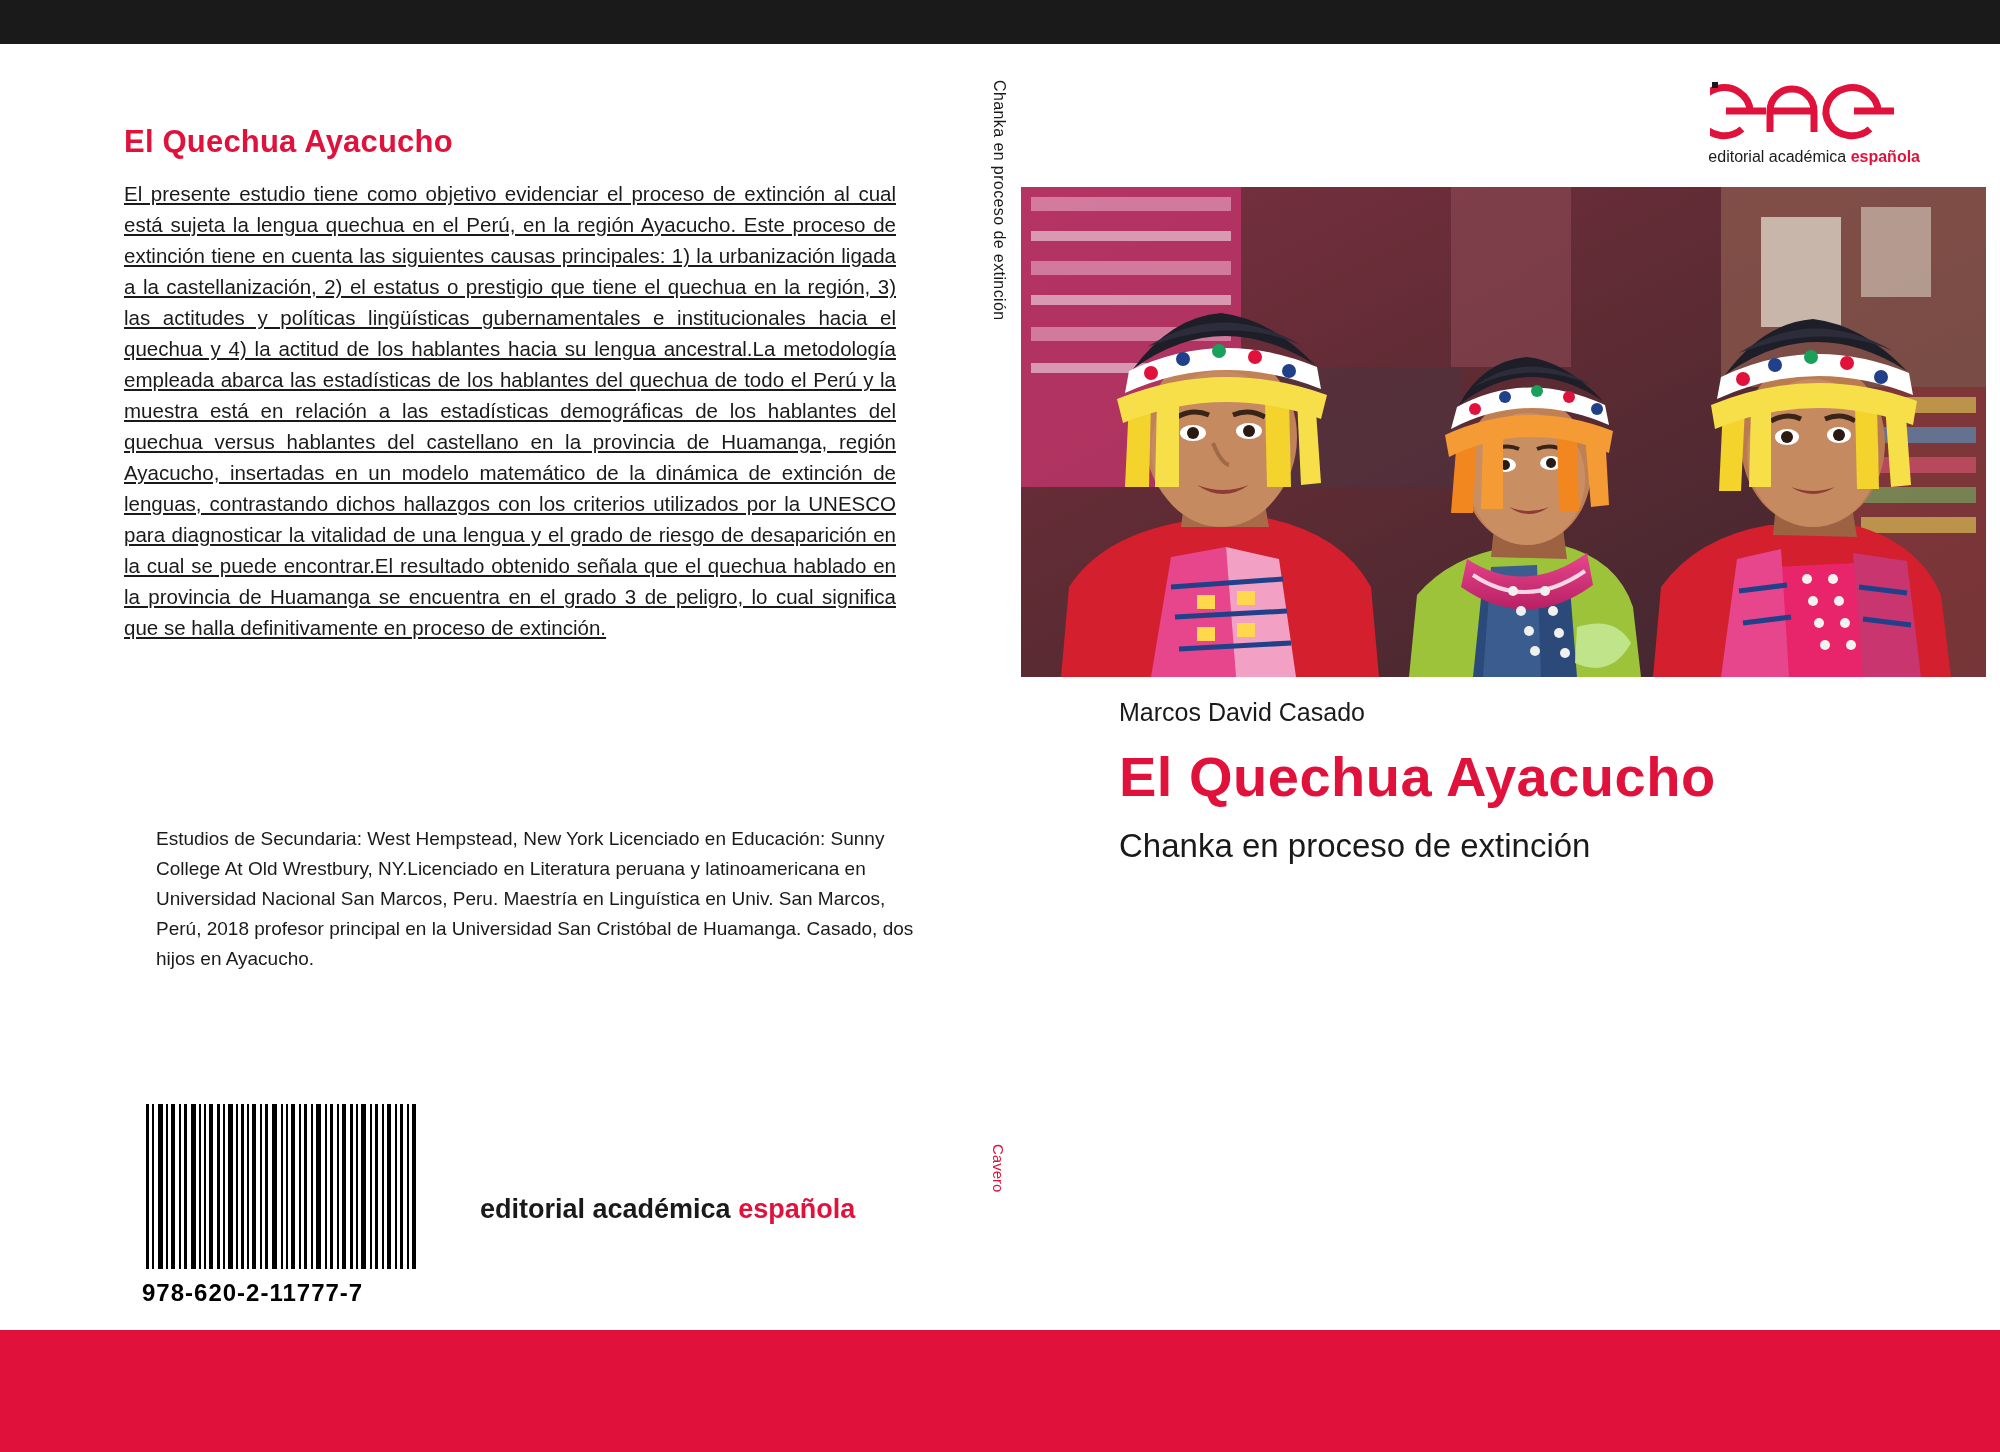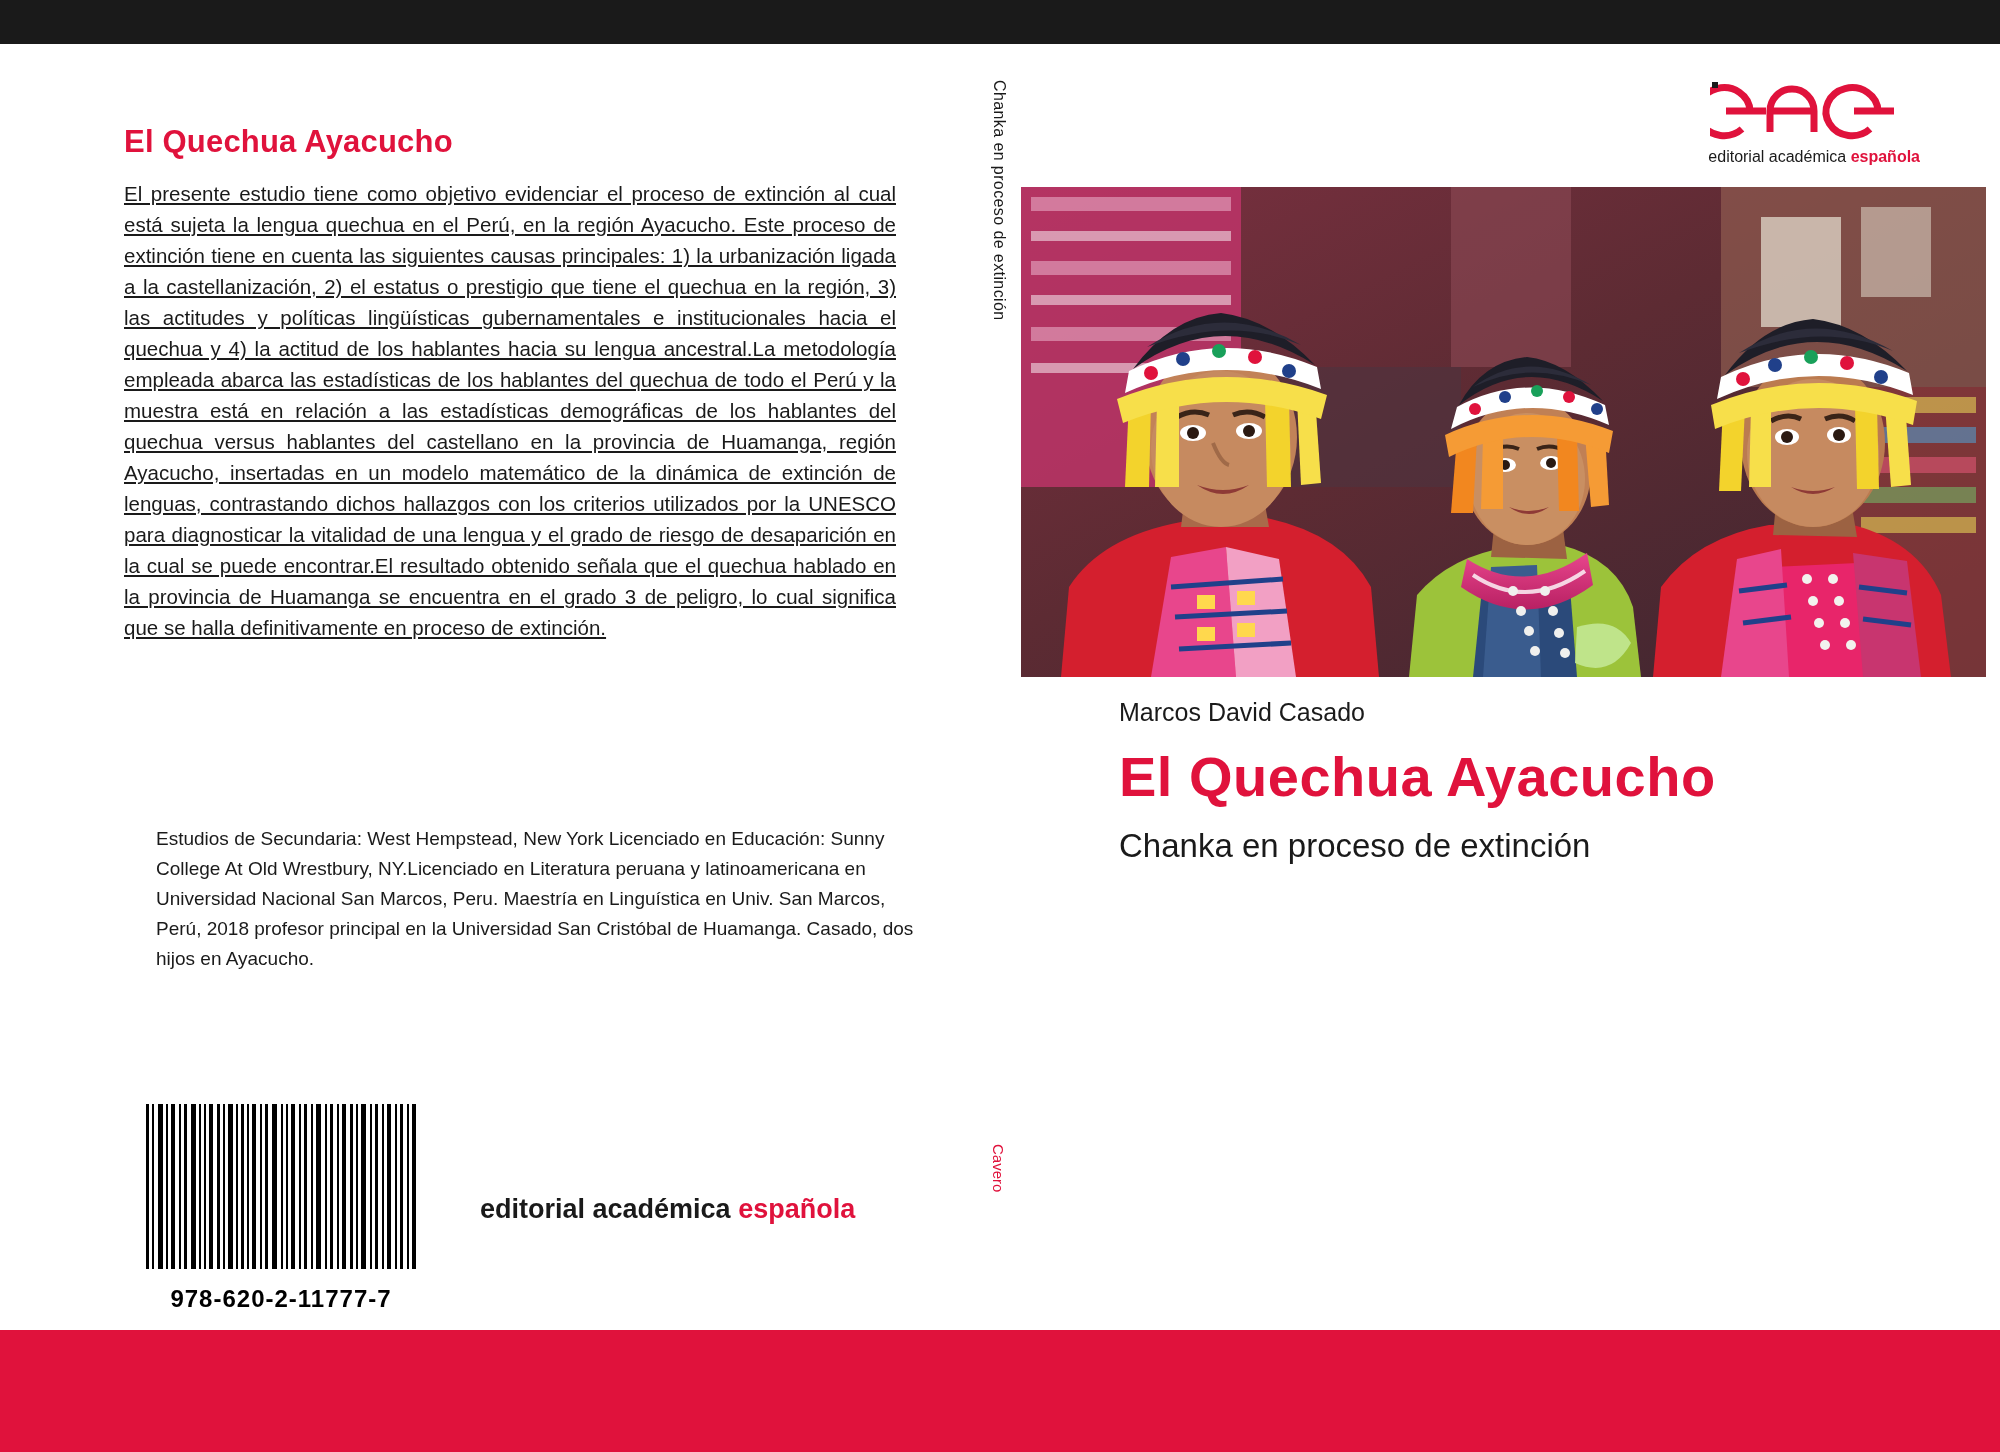--- a/index.html
+++ b/index.html
@@ -99,25 +99,25 @@
     top: 1060px;
     width: 278px;
     height: 220px;
   }
   .barcode-bars {
     width: 278px;
     height: 165px;
     display: block;
   }
   .isbn-text {
-    margin-top: 16px;
+    margin-top: 10px;
     font-size: 24px;
     font-weight: bold;
     color: #000000;
-    text-align: center;
+    text-align: left;
     letter-spacing: 1px;
   }
 
   .publisher-back {
     position: absolute;
     left: 466px;
     top: 1150px;
     font-size: 27px;
     font-weight: bold;
     color: #1a1a1a;

